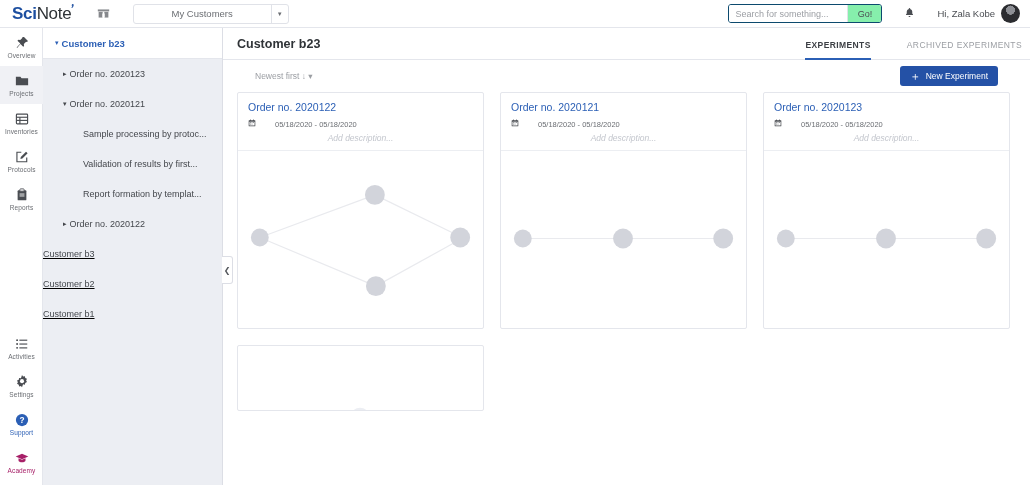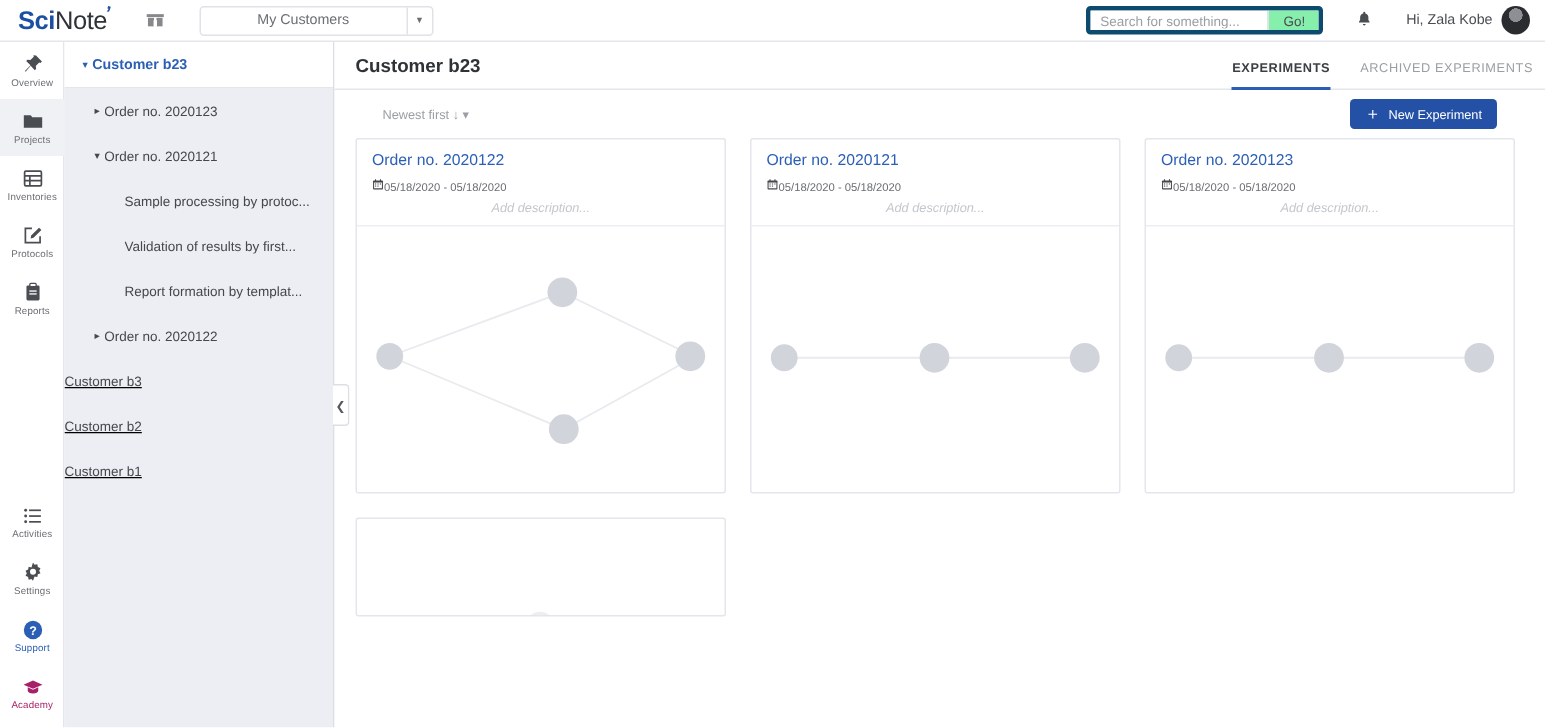--- a/index.html
+++ b/index.html
@@ -32,21 +32,21 @@
     width: 138px; font-size: 9.5px; color: #6b6e73;
     display: flex; align-items: center; justify-content: center;
     border-right: 1px solid #e0e2e8;
   }
   #team-select .caret {
     width: 16px; display: flex; align-items: center; justify-content: center;
     font-size: 6px; color: #6b6e73;
   }
 
   #top-right { margin-left: auto; display: flex; align-items: center; height: 28px; }
-  #search-group { display: flex; height: 19px; border: 3px solid #0c4a6e; border-radius: 3px; overflow: hidden; }
+  #search-group { display: flex; height: 19px; border: 1px solid #0c4a6e; border-radius: 3px; overflow: hidden; }
   #search-input {
     width: 118px; border: 0; outline: 0; padding: 0 6px;
     font-family: inherit; font-size: 9px; color: #4a4d52; background: #fff;
   }
   #search-input::placeholder { color: #9b9ea3; }
   #search-go {
     width: 34px; border: 0; border-left: 1px solid #e0e2e8; background: #86efac;
     font-family: inherit; font-size: 9px; color: #4a4d52; cursor: pointer;
   }
   #bell { margin-left: 22px; font-size: 11px; color: #4a4d52; }
@@ -97,21 +97,21 @@
     justify-content: center; font-size: 8px; color: #55585d; cursor: pointer; z-index: 6;
   }
 
   
   #main { position: absolute; left: 223px; top: 28px; width: 807px; height: 457px; background: #fff; }
   #main-head {
     height: 32px; border-bottom: 1px solid #e4e6ec;
     display: flex; align-items: center; padding: 0 8px 0 14px;
   }
   #page-title { font-size: 12.5px; color: #2f3337; font-weight: bold; }
-  #tabs { margin-left: auto; display: flex; align-items: flex-end; height: 32px; gap: 20px; }
+  #tabs { margin-left: auto; display: flex; align-items: flex-end; height: 32px; gap: 36px; }
   .tab {
     font-size: 8.5px; letter-spacing: .4px; color: #9b9ea3; cursor: pointer;
     padding-bottom: 8px; border-bottom: 2px solid transparent;
   }
   .tab.active { color: #3c3f44; font-weight: bold; border-bottom-color: #2b5fb5; }
 
   #toolbar { height: 32px; display: flex; align-items: center; padding: 0 32px; }
   #sort { font-size: 8.5px; color: #9b9ea3; cursor: pointer; }
   #new-exp {
     margin-left: auto; height: 20px; padding: 0 10px; border: 0; border-radius: 3px;
@@ -121,21 +121,21 @@
   #new-exp .plus { font-size: 11px; line-height: 1; }
 
   #cards {
     padding: 0 14px; display: flex; flex-wrap: wrap; gap: 16px;
   }
   .card {
     width: 247px; background: #fff; border: 1px solid #e4e6ec; border-radius: 2px;
   }
   .card-head { padding: 8px 10px 7px; }
   .card-title { font-size: 10.5px; color: #2b5fb5; cursor: pointer; }
-  .card-dates { margin-top: 6px; font-size: 7.5px; color: #6b6e73; display: flex; align-items: center; gap: 0; }
+  .card-dates { margin-top: 6px; font-size: 7.5px; color: #6b6e73; display: flex; align-items: center; gap: 19px; }
   .cal-ico { font-size: 8px; color: #44474c; }
   .card-desc { margin-top: 4px; text-align: center; font-size: 8.5px; color: #c3c6cd; cursor: pointer; font-style: italic; }
   .card-canvas { border-top: 1px solid #eceef2; height: 178px; position: relative; }
   .card-canvas svg { display: block; width: 100%; height: 100%; }
   .create-card .card-head { border-bottom: 1px solid #eceef2; padding-bottom: 8px; }
   .create-card .card-canvas { border-top: 0; height: 64px; overflow: hidden; }
 </style>
 </head>
 <body>
 

